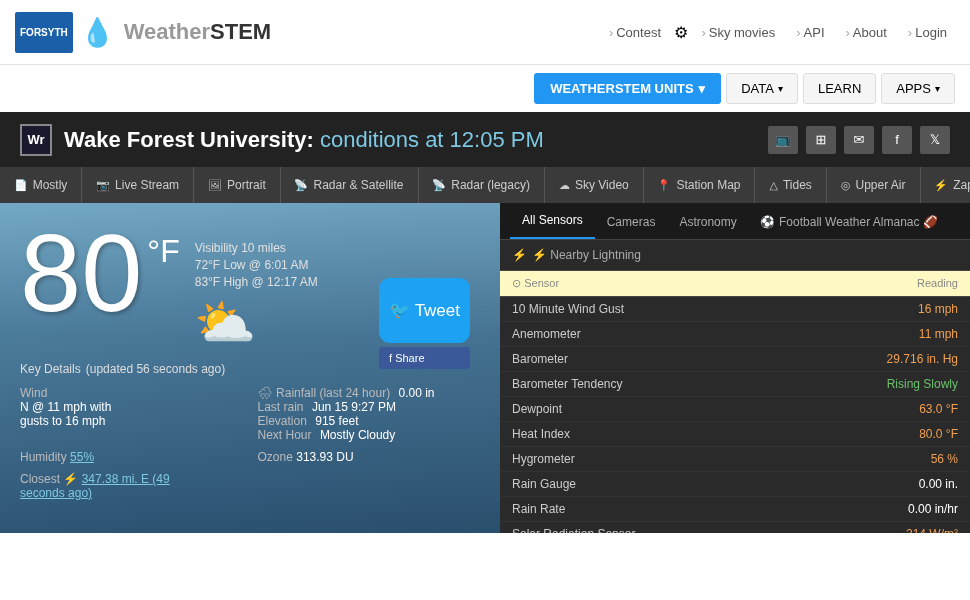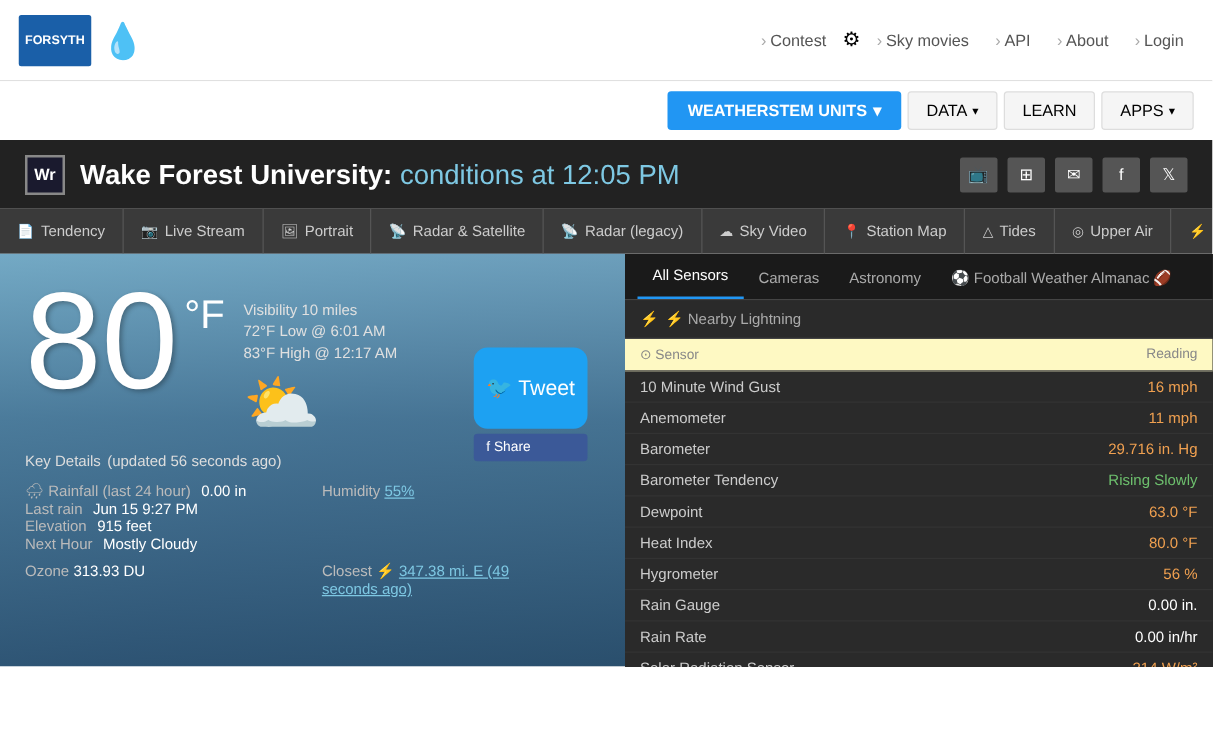--- a/index.html
+++ b/index.html
@@ -247,20 +247,23 @@
     .sensor-panel::-webkit-scrollbar-track { background: #1a1a1a; }
     .sensor-panel::-webkit-scrollbar-thumb { background: #555; }
   </style>
 </head>
 <body>
 
 <div class="top-nav">
   <div class="logo-area">
     <div class="logo-forsyth">FORSYTH</div>
     <div class="logo-icon">💧</div>
+    <div class="logo-text">
+      <span class="weather">Weather</span><span class="stem">STEM</span>
+    </div>
   </div>
   <div class="top-right-nav">
     <a>Contest</a>
     <span>⚙</span>
     <a>Sky movies</a>
     <a>API</a>
     <a>About</a>
     <a>Login</a>
   </div>
 </div>
@@ -285,21 +288,21 @@
     <div class="social-icon">⊞</div>
     <div class="social-icon">✉</div>
     <div class="social-icon">f</div>
     <div class="social-icon">𝕏</div>
   </div>
 </div>
 
 <div class="tab-bar">
   <div class="tab-item">
     <span class="tab-icon">📄</span>
-    <span>Tendency</span>
+    <span>Mostly</span>
   </div>
   <div class="tab-item">
     <span class="tab-icon">📷</span>
     <span>Live Stream</span>
   </div>
   <div class="tab-item">
     <span class="tab-icon">🖼</span>
     <span>Portrait</span>
   </div>
   <div class="tab-item">
@@ -352,20 +355,25 @@
         <button class="tweet-btn">🐦 Tweet</button>
         <button class="fb-btn">f Share</button>
       </div>
 
       <div class="key-details">
         <h3>
           <span>Key Details</span>
           <span>(updated 56 seconds ago)</span>
         </h3>
         <div class="details-grid">
+          <div class="detail-item">
+            <span class="label">Wind</span><br>
+            <span class="value">N @ 11 mph with</span><br>
+            <span class="value">gusts to 16 mph</span>
+          </div>
           <div class="detail-item">
             <span class="label">🌧 Rainfall (last 24 hour)</span>
             <span class="value" style="margin-left:5px;">0.00 in</span><br>
             <span class="label">Last rain</span>
             <span class="value" style="margin-left:5px;">Jun 15 9:27 PM</span><br>
             <span class="label">Elevation</span>
             <span class="value" style="margin-left:5px;">915 feet</span><br>
             <span class="label">Next Hour</span>
             <span class="value" style="margin-left:5px;">Mostly Cloudy</span>
           </div>

